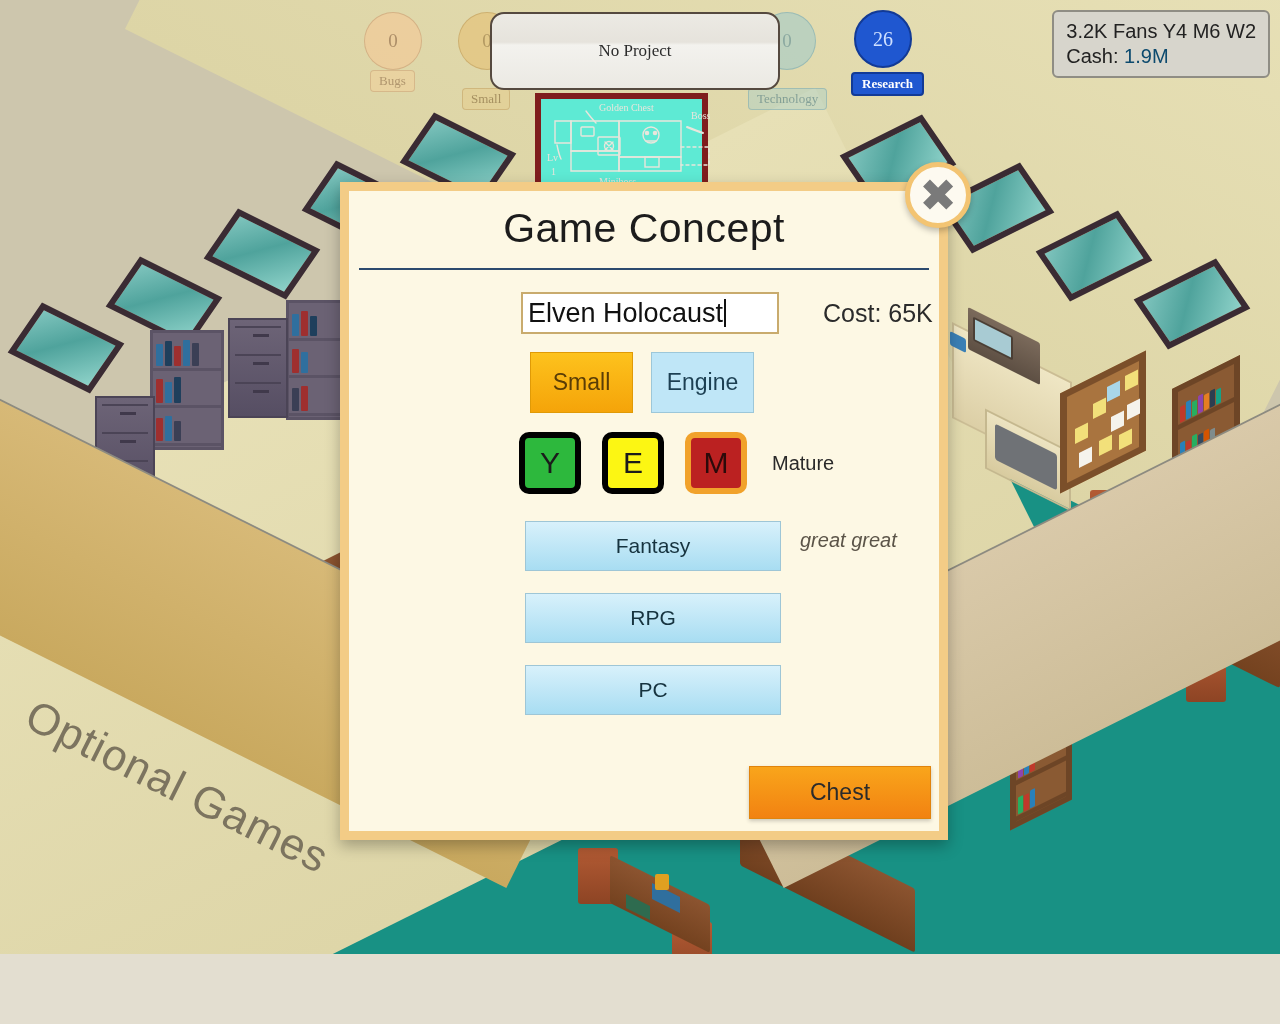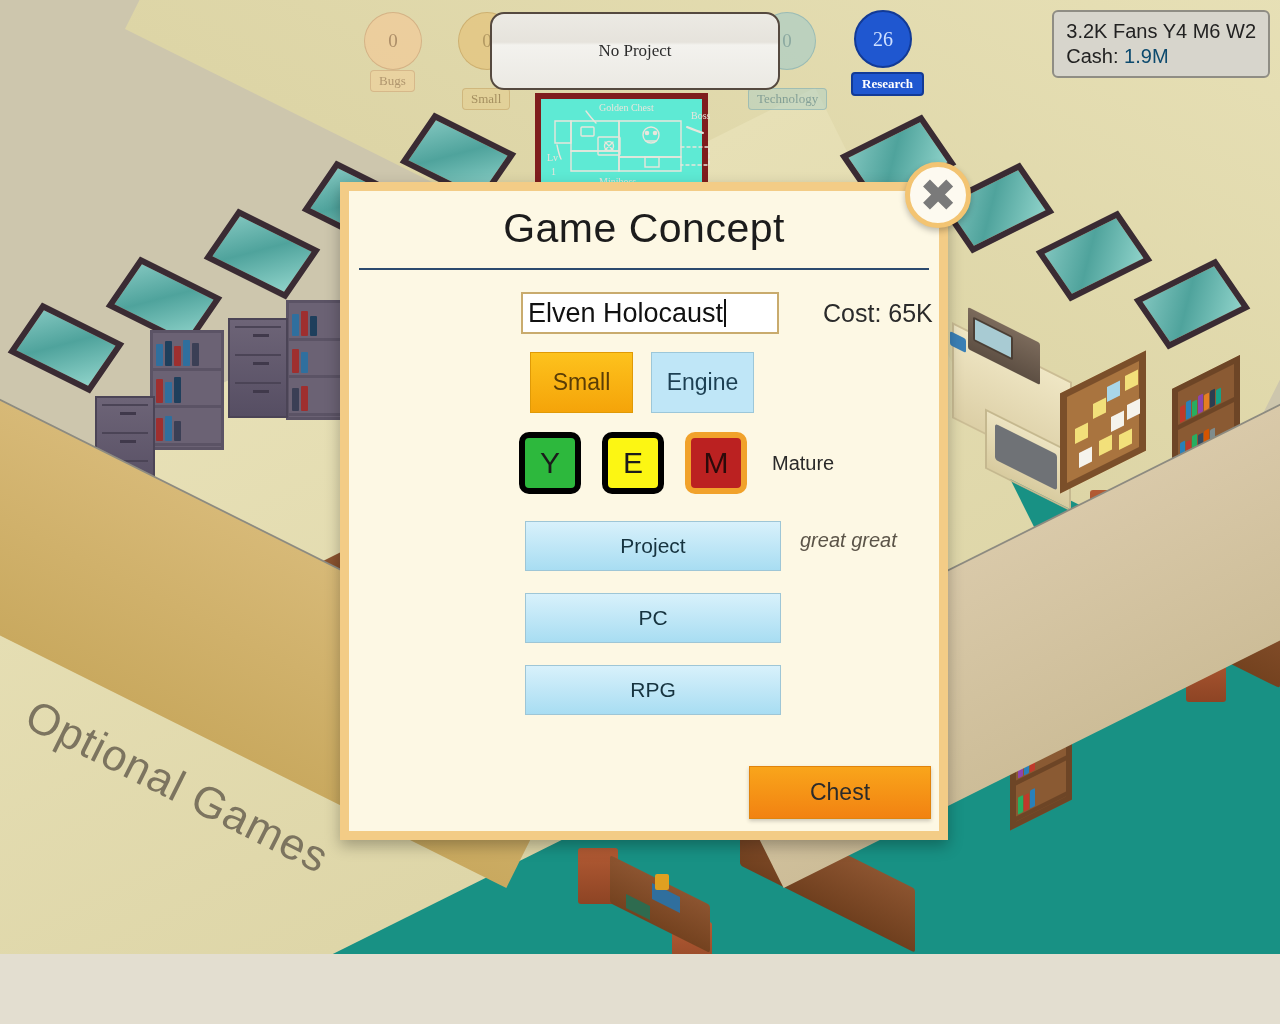--- a/index.html
+++ b/index.html
@@ -602,23 +602,23 @@
     </div>
 
     <div class="rating-row" style="margin-left:170px;">
       <div class="rate-btn rate-y">Y</div>
       <div class="rate-btn rate-e">E</div>
       <div class="rate-btn rate-m">M</div>
       <div class="rating-caption">Mature</div>
     </div>
 
     <div class="choices">
-      <div class="choice-btn">Project</div>
+      <div class="choice-btn">Fantasy</div>
+      <div class="choice-btn">RPG</div>
       <div class="choice-btn">PC</div>
-      <div class="choice-btn">RPG</div>
     </div>
   </div>
 
   <div class="combo-note">great great</div>
   <div class="next-btn">Chest</div>
 
   <div class="close-btn">
     <span class="close-x">✖</span>
   </div>
 

